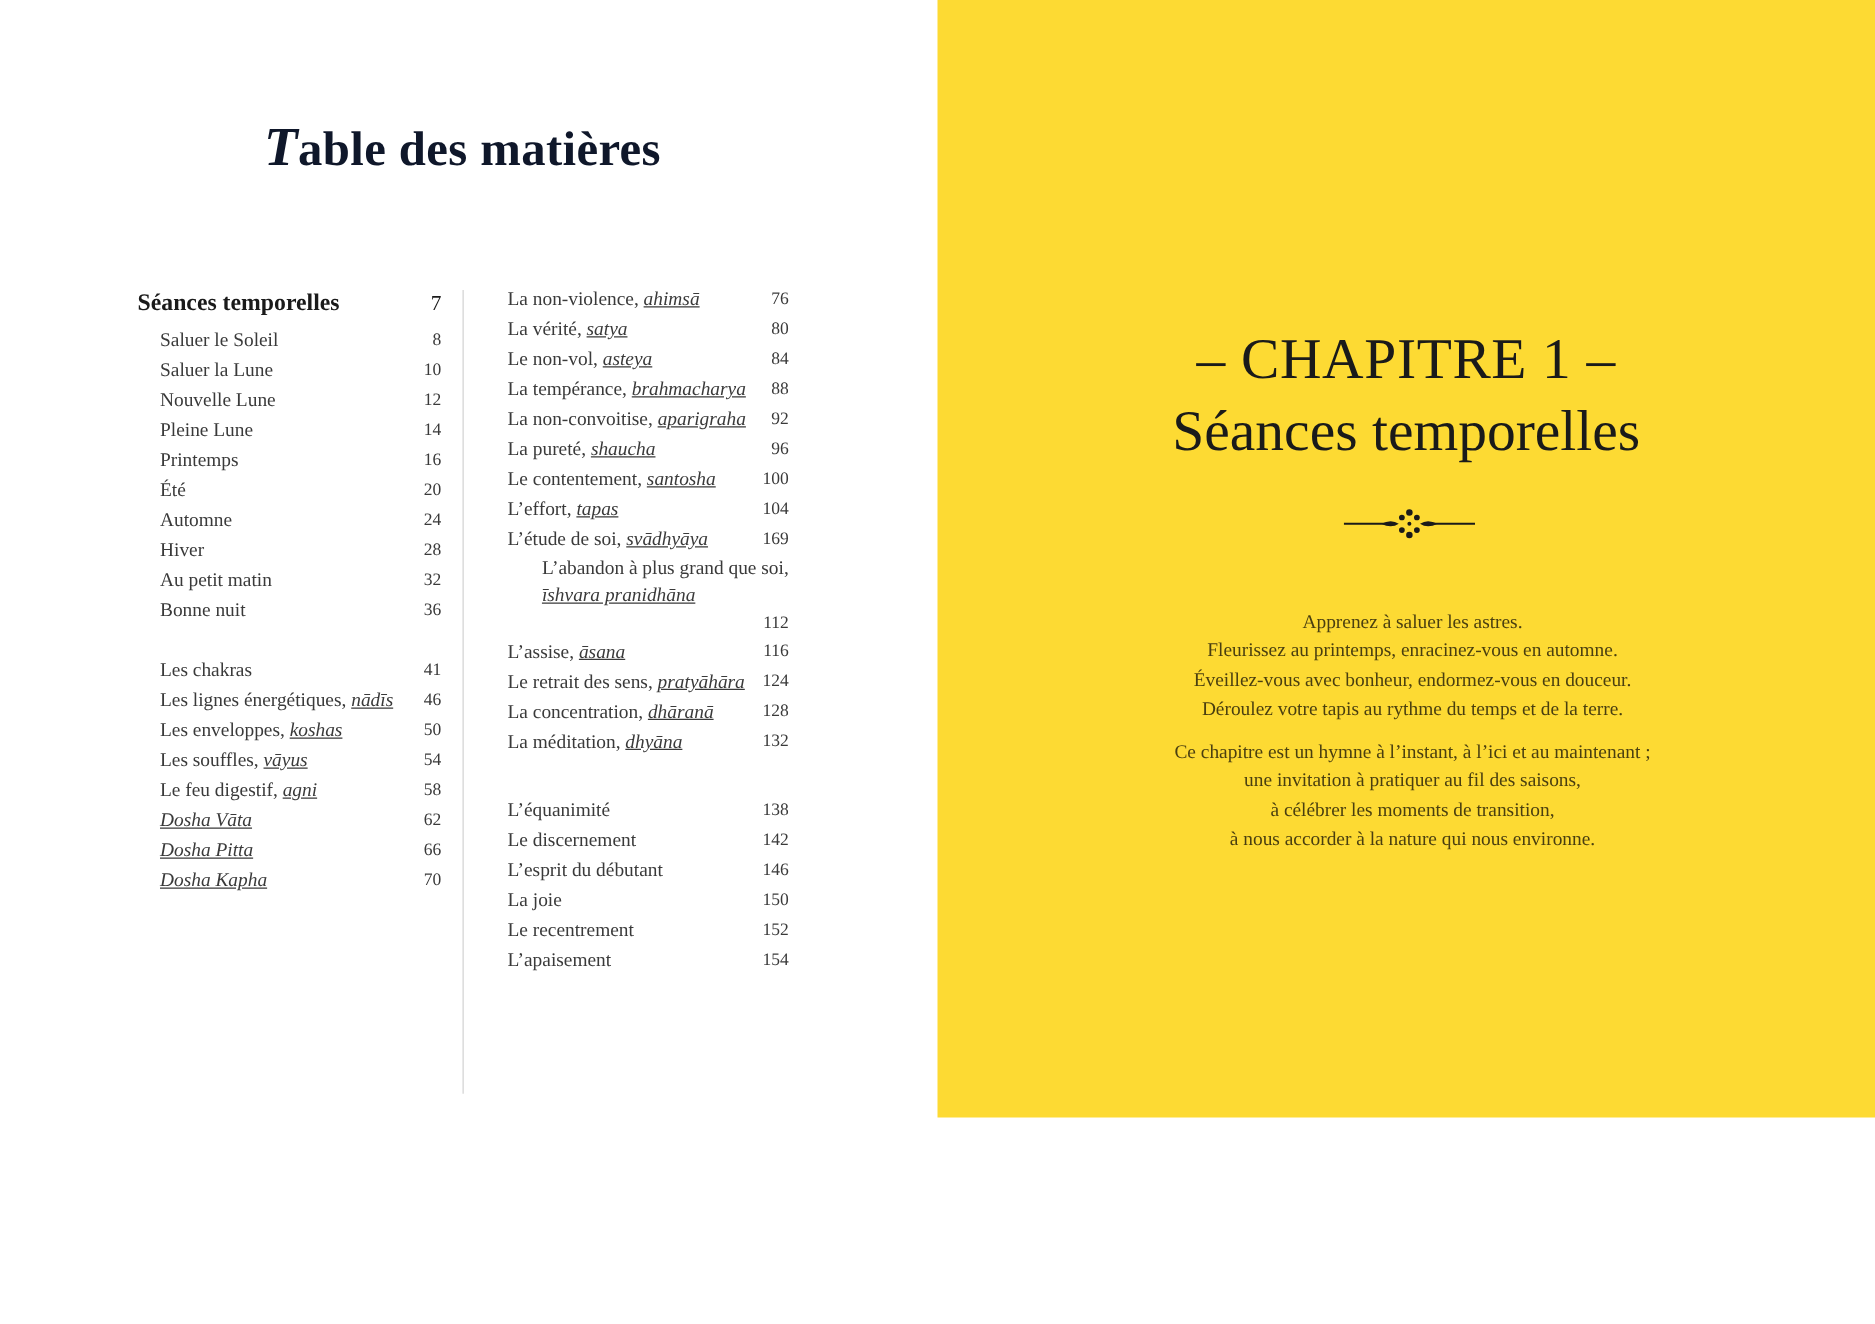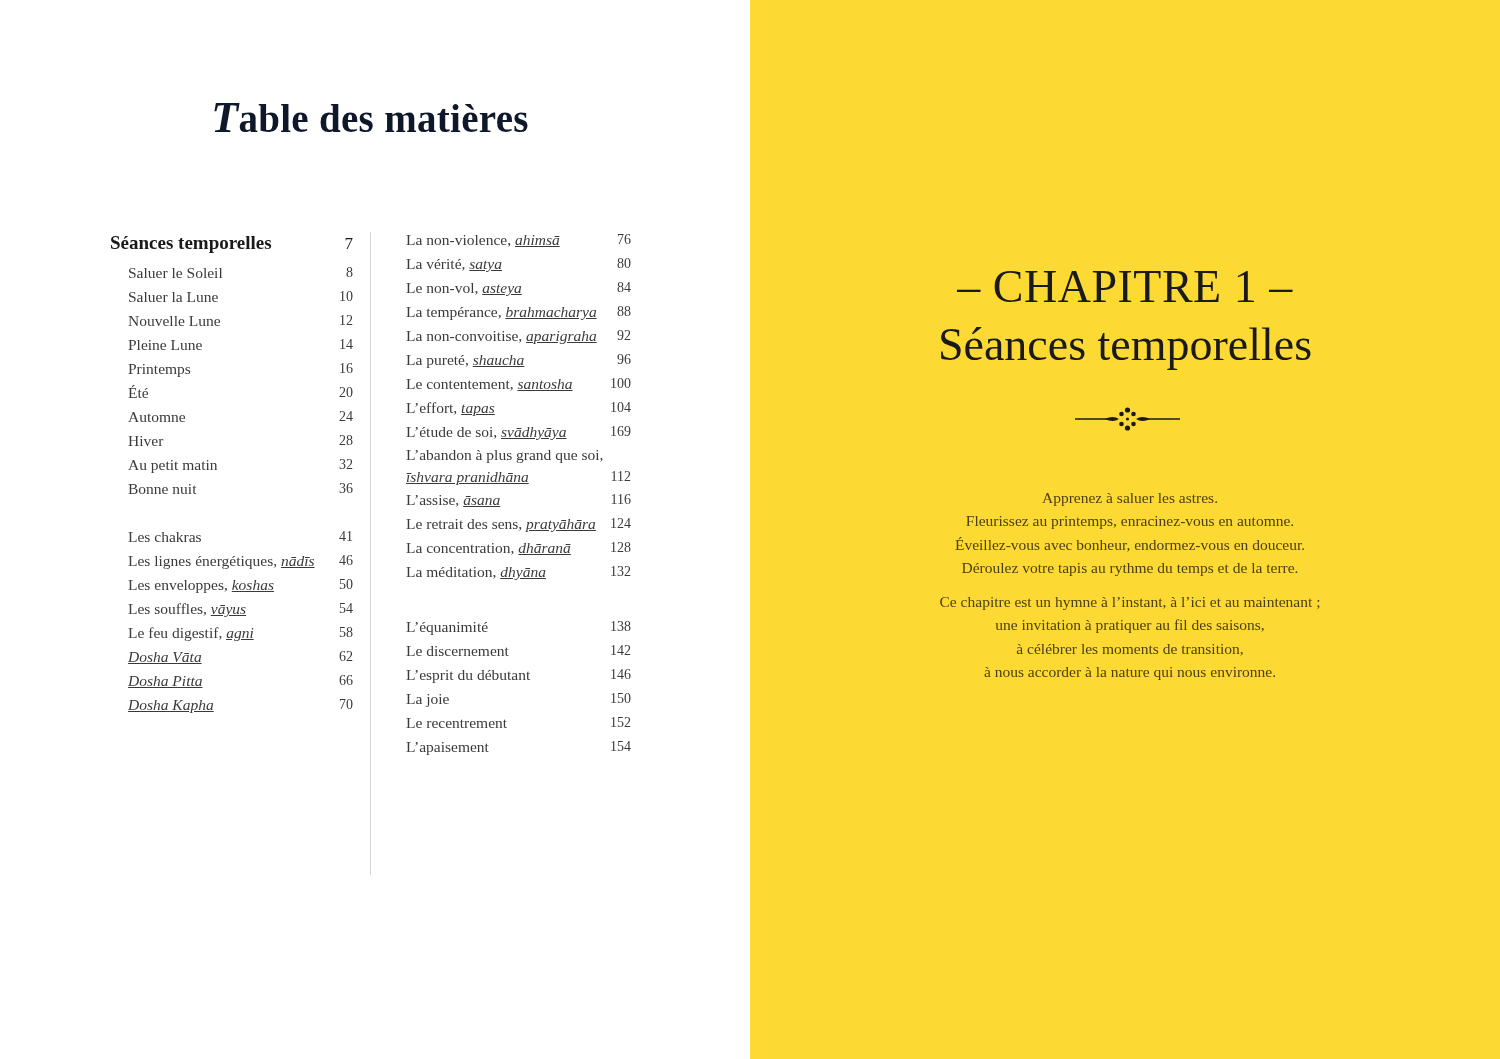--- a/index.html
+++ b/index.html
@@ -1,20 +1,20 @@
 <!DOCTYPE html>
 <html><head>
   <meta charset="utf-8">
   <style>
     * { box-sizing: border-box; margin: 0; padding: 0; }
     html, body { width: 1500px; height: 1059px; overflow: hidden; background: #ffffff; }
     body { position: relative; font-family: "DejaVu Serif", "Liberation Serif", serif; color: #2a2a2a; }
 
     .page-left { position: absolute; left: 0; top: 0; width: 750px; height: 1059px; background: #ffffff; }
-    .page-right { position: absolute; left: 750px; top: 0; width: 750px; height: 1059px; background: #fdda33; }
+    .page-right { position: absolute; left: 750px; top: 0; width: 750px; height: 894px; background: #fdda33; }
 
     .toc-title {
       position: absolute; left: 0; width: 740px; top: 92px; text-align: center;
       font-family: "Liberation Serif", serif; font-size: 39px; color: #0f172a; letter-spacing: 0.3px;
     }
     .toc-title .swash { font-style: italic; font-size: 44px; }
 
     .col { position: absolute; top: 228px; }
     .col-left { left: 110px; width: 243px; }
     .col-right { left: 388px; width: 243px; }
@@ -28,21 +28,21 @@
     }
     .section-head .pg { font-weight: normal; font-size: 17px; }
     .entry {
       display: flex; justify-content: space-between; align-items: flex-end;
       font-family: "Liberation Serif", serif; font-size: 15.5px; color: #3a3a3a;
       line-height: 24px;
     }
     .entry .lbl { white-space: nowrap; margin-left: 18px; }
     .entry .lbl i { font-style: italic; text-decoration: underline; }
     .entry .pg { font-size: 14px; color: #3a3a3a; }
-    .entry.multi { line-height: 22px; }
+    .entry.multi { line-height: 22px; flex-direction: column; }
     .entry.multi .lbl { white-space: normal; }
 
     .gap-left { height: 24px; }
     .gap-right { height: 31px; }
 
     .chapter-num {
       position: absolute; left: 0; width: 750px; top: 260px; text-align: center;
       font-family: "Liberation Serif", serif; font-size: 46px; color: #1a1a1a; letter-spacing: 0.5px;
     }
     .chapter-title {

